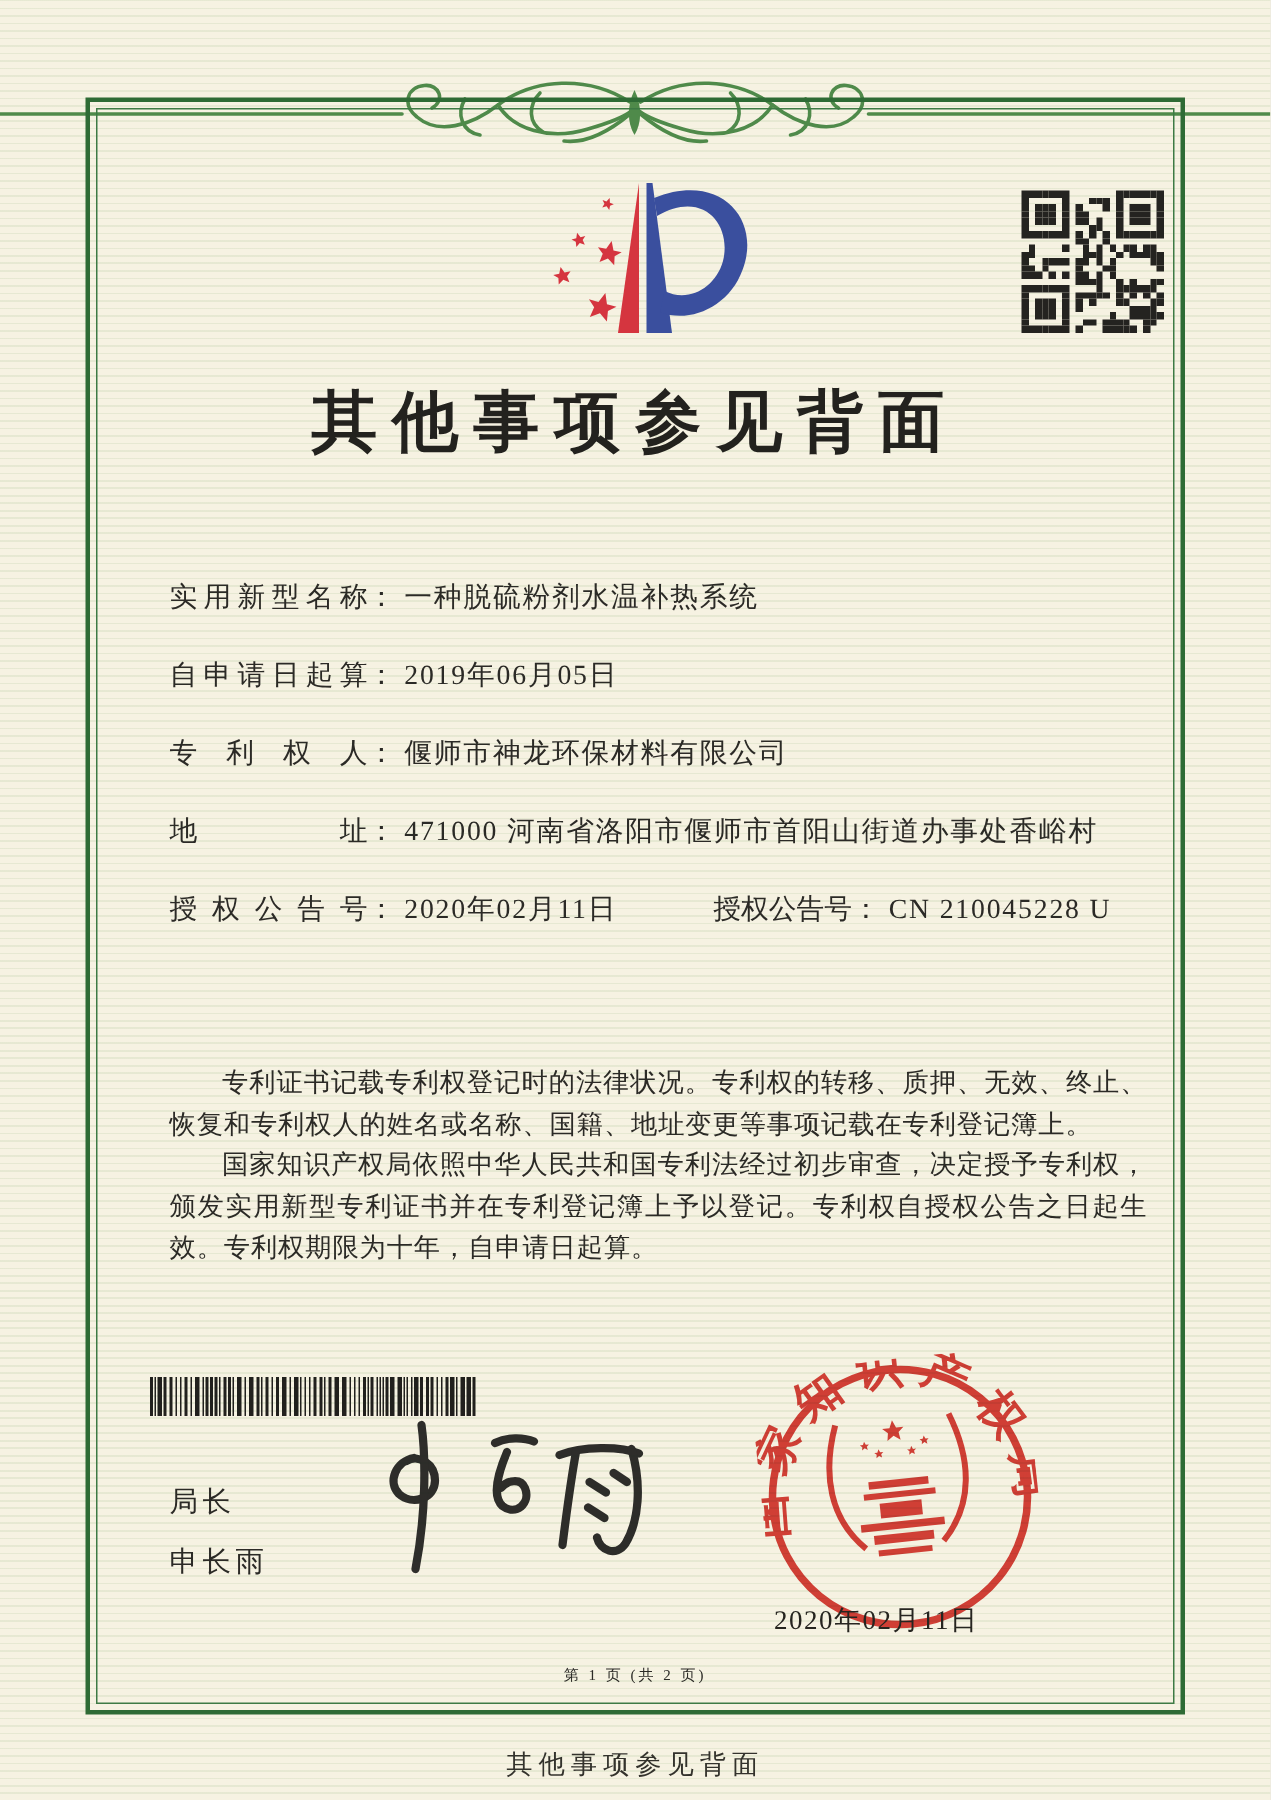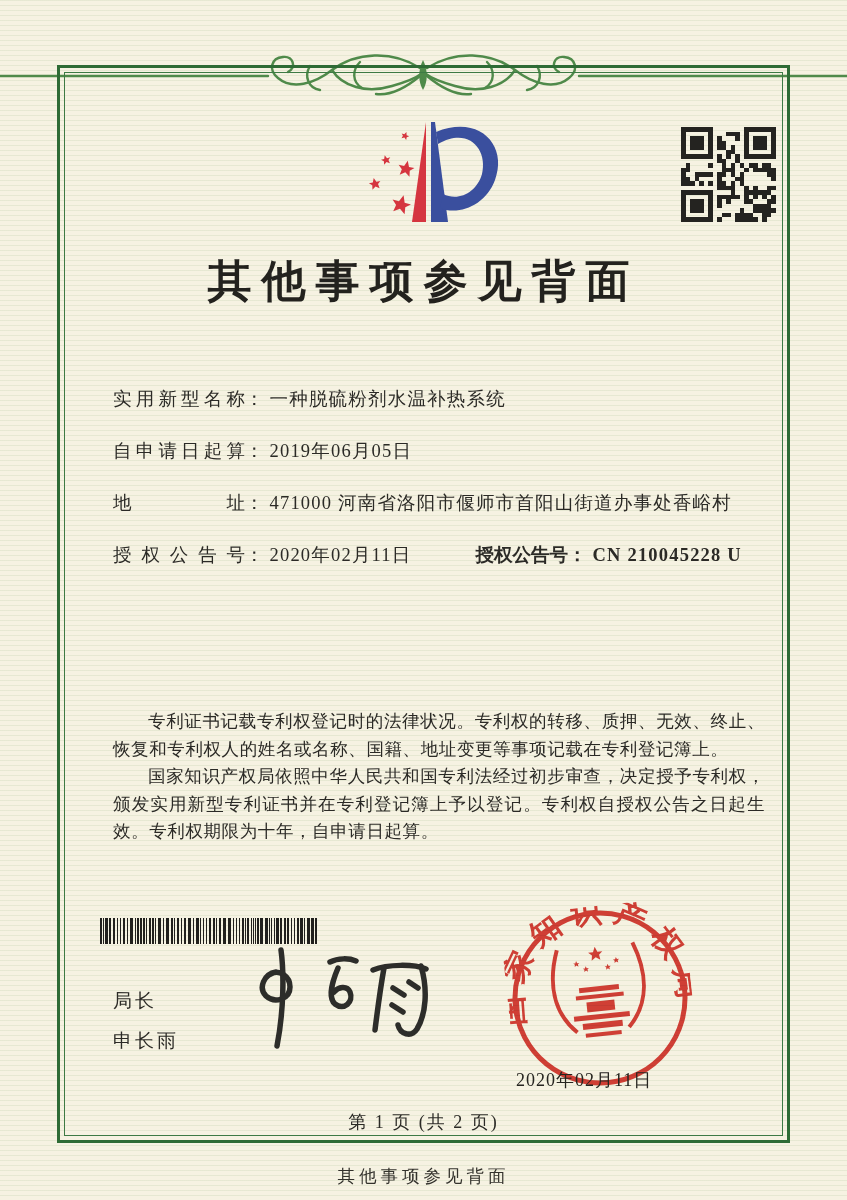--- a/index.html
+++ b/index.html
@@ -18,34 +18,34 @@
   .cert-no{left:112px;top:118px;font-size:18px;letter-spacing:1px;}
   .title{left:0;right:0;top:252px;text-align:center;font-size:44px;font-weight:700;letter-spacing:10px;margin:0;color:#23221e;}
   .qr{left:681px;top:127px;width:95px;height:95px;display:grid;grid-template-columns:repeat(21,1fr);grid-template-rows:repeat(21,1fr);}
   .qr div{background:transparent;}
   .qr div.on{background:#242320;}
   .fields{left:113px;top:362px;right:70px;margin-top:24px;}
   .field-row{line-height:26px;margin-bottom:26px;font-size:18.5px;white-space:nowrap;}
   .flabel{display:inline-block;width:132px;text-align:justify;text-align-last:justify;vertical-align:bottom;}
   .colon{display:inline-block;}
   .fvalue{letter-spacing:1.2px;margin-left:6px;}
-  .pair2{margin-left:64px;font-weight:bold;}
+  .pair2{margin-left:64px;}
   .pair2 .flabel{width:auto;text-align:left;text-align-last:auto;}
   .paras{left:113px;right:82px;top:708px;font-size:17.5px;line-height:27.5px;text-align:justify;}
   .paras p{margin:0;text-indent:2em;letter-spacing:.6px;}
   .barcode{left:100px;top:918px;width:224px;height:26px;font-size:0;white-space:nowrap;}
   .barcode i{display:inline-block;height:26px;}
   .barcode i.b{background:#21201d;}
   .sig-title{left:113px;top:988px;font-size:19px;letter-spacing:3px;}
   .sig-name{left:113px;top:1028px;font-size:19px;letter-spacing:3px;}
   .signature{left:218px;top:942px;}
   .seal{left:508px;top:906px;width:184px;height:184px;transform:rotate(-6deg);mix-blend-mode:multiply;opacity:.92;}
   .seal-text{font-size:30px;font-weight:700;letter-spacing:10px;fill:#d5322b;font-family:"Liberation Serif","DejaVu Serif",serif;}
   .seal-date{left:516px;top:1068px;font-size:18px;letter-spacing:1px;color:#262520;}
-  .page-info{left:0;right:0;top:1110px;text-align:center;font-size:18px;letter-spacing:2px;}
+  .page-info{left:0;right:0;top:1110px;text-align:center;font-size:10px;letter-spacing:2px;}
   .back-note{left:0;right:0;top:1164px;text-align:center;font-size:17.5px;letter-spacing:4px;color:#33322c;}
 </style>
 </head>
 <body>
 
 <div class="page">
 
   <svg class="abs" style="left:0;top:34px;" width="847" height="84" viewBox="0 0 847 84">
     <g stroke="#4f8a4a" fill="none" stroke-width="2.4" stroke-linecap="round">
       <path d="M0,42 H268"></path>
@@ -534,20 +534,23 @@
     </div>
 
   <h1 class="abs title">其他事项参见背面</h1>
 
   <div class="abs fields">
     <div class="field-row">
       <span class="flabel">实用新型名称</span><span class="colon">：</span><span class="fvalue">一种脱硫粉剂水温补热系统</span>
     </div>
     <div class="field-row">
       <span class="flabel">自申请日起算</span><span class="colon">：</span><span class="fvalue">2019年06月05日</span>
+    </div>
+    <div class="field-row">
+      <span class="flabel">专利权人</span><span class="colon">：</span><span class="fvalue">偃师市神龙环保材料有限公司</span>
     </div>
     <div class="field-row">
       <span class="flabel">地址</span><span class="colon">：</span><span class="fvalue">471000 河南省洛阳市偃师市首阳山街道办事处香峪村</span>
     </div>
     <div class="field-row">
       <span class="flabel">授权公告号</span><span class="colon">：</span><span class="fvalue">2020年02月11日</span><span class="pair2"><span class="flabel">授权公告号</span><span class="colon">：</span><span class="fvalue">CN 210045228 U</span></span>
     </div>
   </div>
 
   <div class="abs paras">

